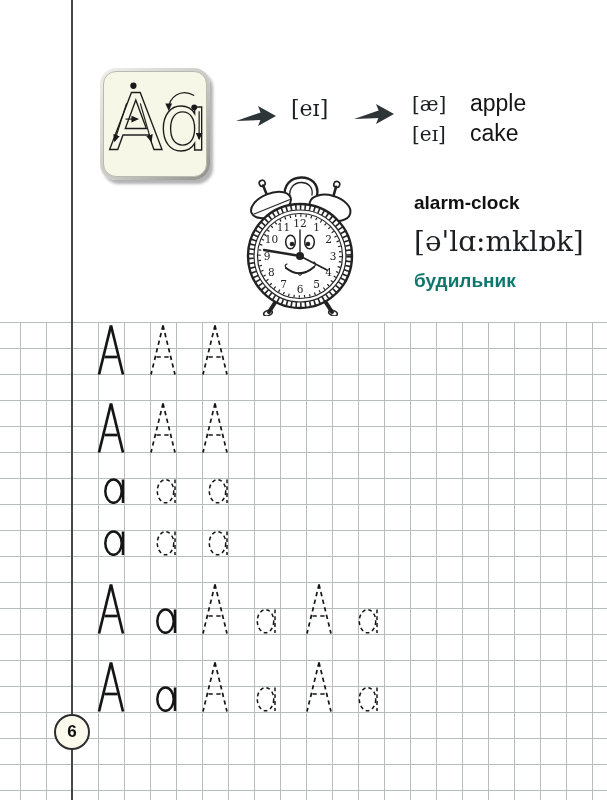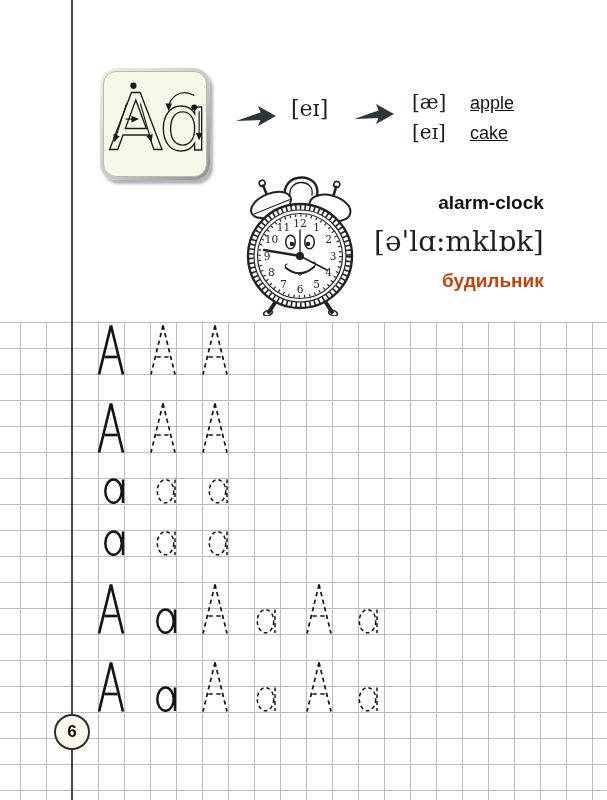--- a/index.html
+++ b/index.html
@@ -35,28 +35,28 @@
   .arrow-icon{position:absolute;z-index:2;}
   .arrow-1{left:236px;top:104px;width:40px;height:24px;}
   .arrow-2{left:354px;top:102px;width:40px;height:24px;}
 
   .phoneme{font-family:"DejaVu Serif",serif;color:#1c2022;}
   .main-phoneme{position:absolute;left:291px;top:96px;font-size:22px;z-index:2;}
 
   .variants{position:absolute;left:412px;top:90px;z-index:2;}
   .variant-row{display:flex;align-items:baseline;height:30px;}
   .variant-phoneme{width:58px;font-family:"DejaVu Serif",serif;font-size:20px;color:#1c2022;}
-  .variant-word{font-size:18px;color:#141414;text-decoration:underline;}
+  .variant-word{font-size:23px;color:#141414;}
 
   .clock-wrap{position:absolute;left:242px;top:166px;width:118px;height:150px;z-index:2;}
 
-  .vocab{position:absolute;left:374px;top:192px;z-index:2;text-align:right;}
+  .vocab{position:absolute;left:414px;top:192px;z-index:2;}
   .vocab-word{font-size:19px;font-weight:bold;color:#111;}
   .vocab-trans{font-family:"DejaVu Serif",serif;font-size:28px;color:#1c2022;margin-top:11px;}
-  .vocab-translation{font-size:19px;font-weight:bold;color:#c2410c;margin-top:12px;}
+  .vocab-translation{font-size:19px;font-weight:bold;color:#0f766e;margin-top:12px;}
 
   .practice-letter{position:absolute;z-index:2;}
   .practice-letter svg{display:block;}
 
   .page-num{
     position:absolute;left:54px;top:714px;width:36px;height:36px;
     border-radius:50%;border:2px solid #2d2d2d;background:#fbfaec;
     display:flex;align-items:center;justify-content:center;
     font-size:17px;font-weight:bold;color:#111;z-index:3;box-sizing:border-box;
   }

